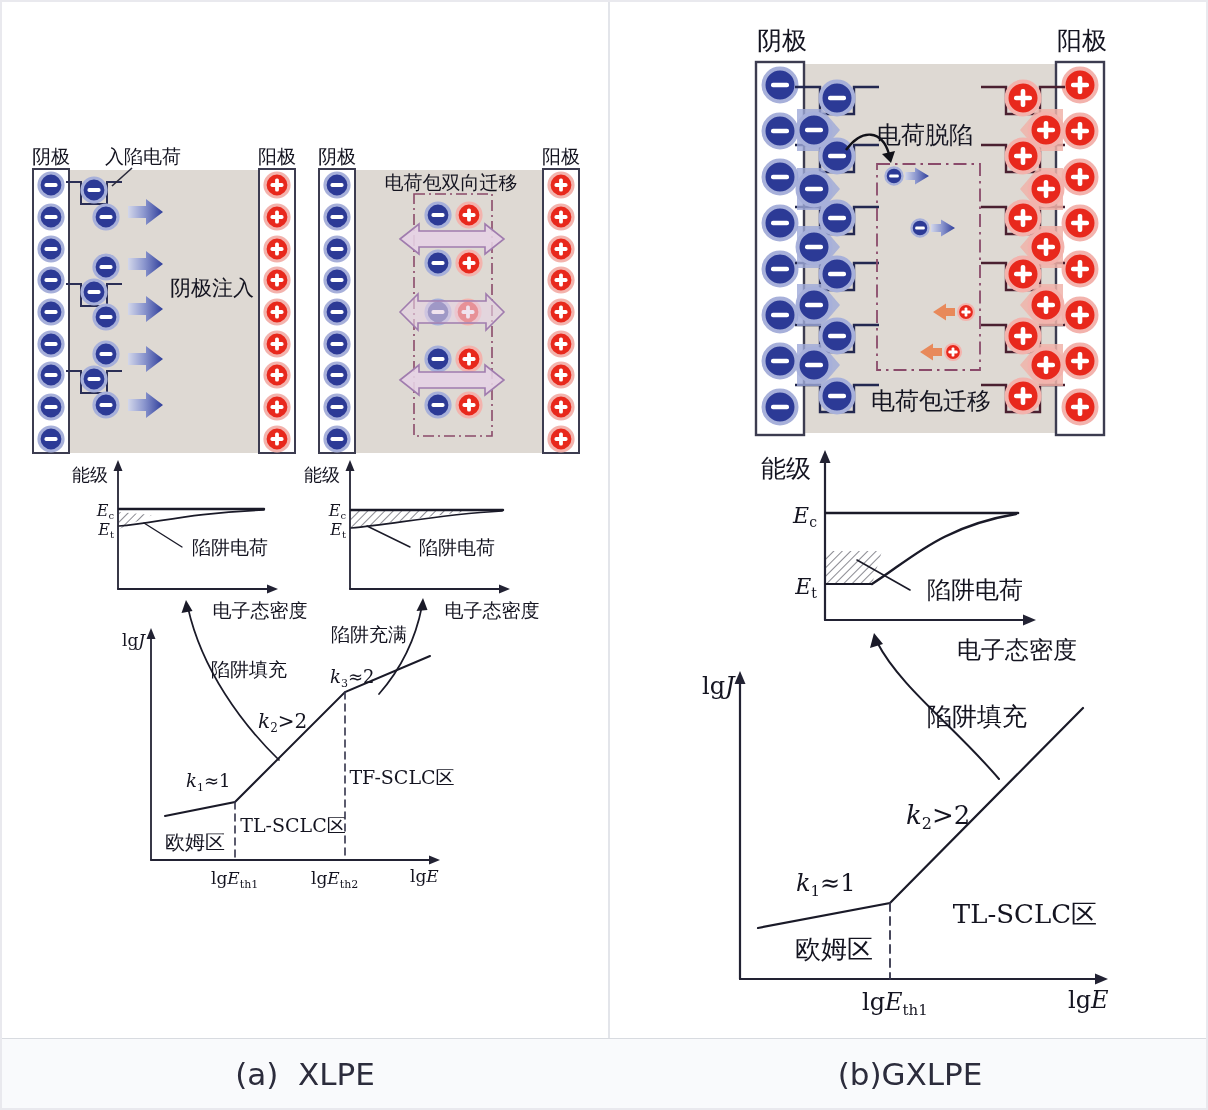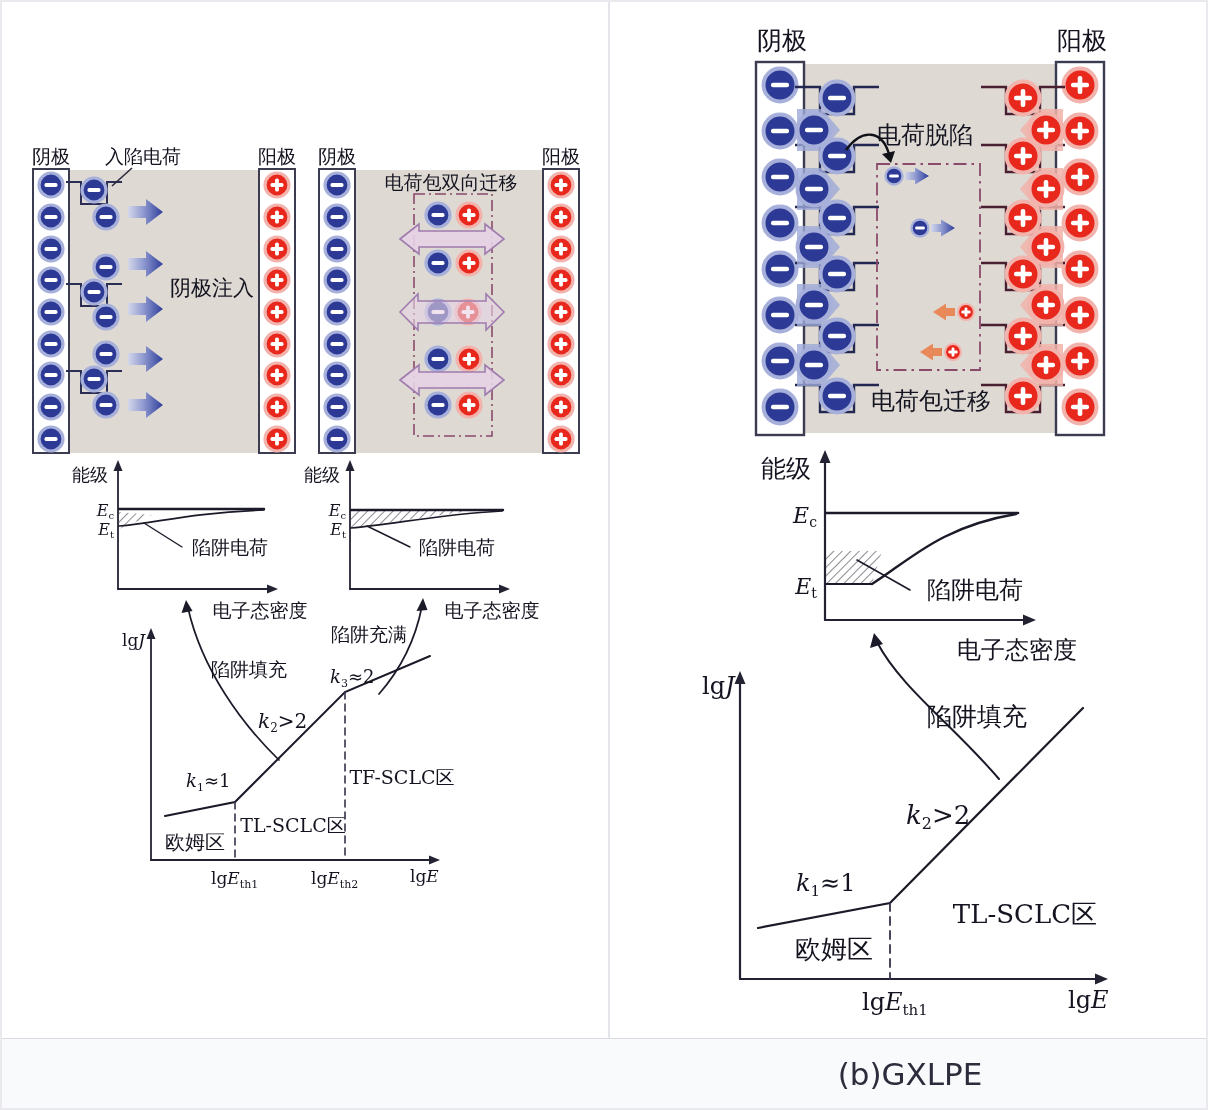--- a/index.html
+++ b/index.html
@@ -367,15 +367,16 @@
       <text x="186" y="889" font-size="24"><tspan class="var">k</tspan><tspan class="rom" font-size="15" dy="5">1</tspan><tspan class="rom" dy="-5">≈1</tspan></text>
       <text class="cjk" x="224" y="956" font-size="26" text-anchor="middle">欧姆区</text>
       <text class="cjk" x="415" y="921" font-size="26" text-anchor="middle">TL-SCLC区</text>
       <text x="252" y="1008" font-size="24"><tspan class="rom">lg</tspan><tspan class="var">E</tspan><tspan class="rom" font-size="15" dy="5">th1</tspan></text>
       <text x="458" y="1006" font-size="24"><tspan class="rom">lg</tspan><tspan class="var">E</tspan></text>
     </g>
   </svg>
 
   <div class="divider-h"></div>
   <div class="caption-row">
+    <div class="caption a">(a)  XLPE</div>
     <div class="caption b">(b)GXLPE</div>
   </div>
 </div>
 
 </body></html>

